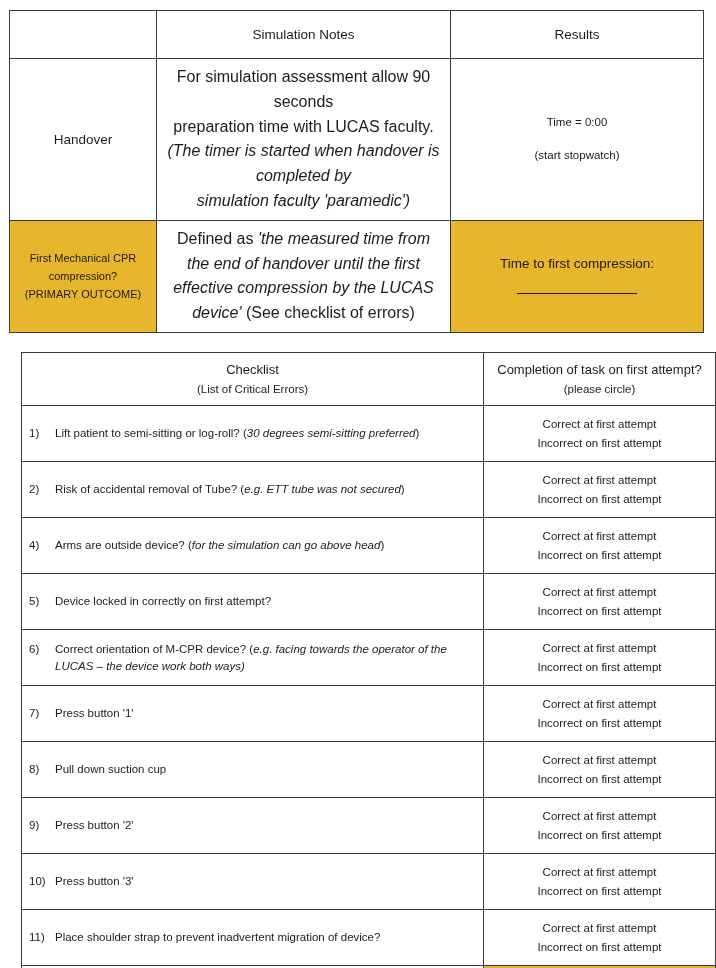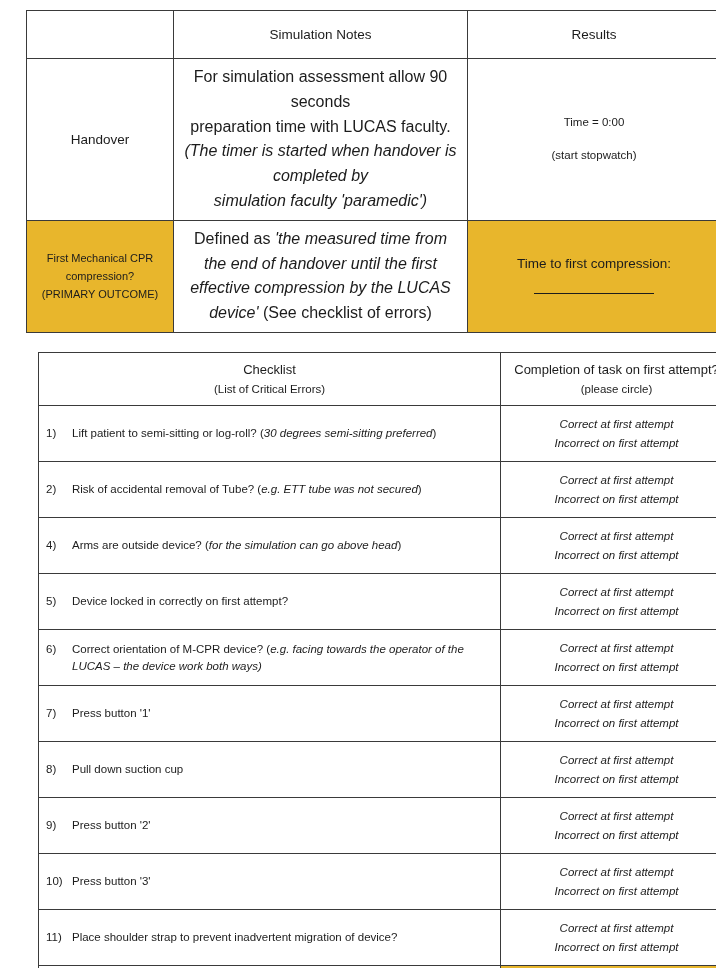--- a/index.html
+++ b/index.html
@@ -9,21 +9,21 @@
   }
   body {
     width: 716px; height: 968px;
     font-family: "Liberation Sans", sans-serif;
     color: #1c1c1c;
     overflow: hidden;
   }
   .page {
     position: relative;
     width: 716px; height: 968px;
-    padding: 10px 11px 0 26px;
+    padding: 10px 11px 0 9px;
   }
 
   table.doc {
     border-collapse: collapse;
     table-layout: fixed;
     width: 694px;
   }
   table.doc td {
     border: 1px solid #3a3a3a;
     vertical-align: middle;
@@ -117,21 +117,21 @@
   }
   .task .ital { font-style: italic; }
 
   td.answer {
     font-size: 11.5px;
     text-align: center;
     line-height: 1.62;
     vertical-align: top;
     padding-top: 10px;
   }
-  td.answer span { display: block; font-style: italic; }
+  td.answer span { display: block; }
 
   .total-label {
     text-align: center;
     font-size: 14px;
     letter-spacing: .2px;
     padding: 11px 8px;
   }
   .total-value {
     font-size: 13.5px;
     padding: 11px 6px 11px 9px;

